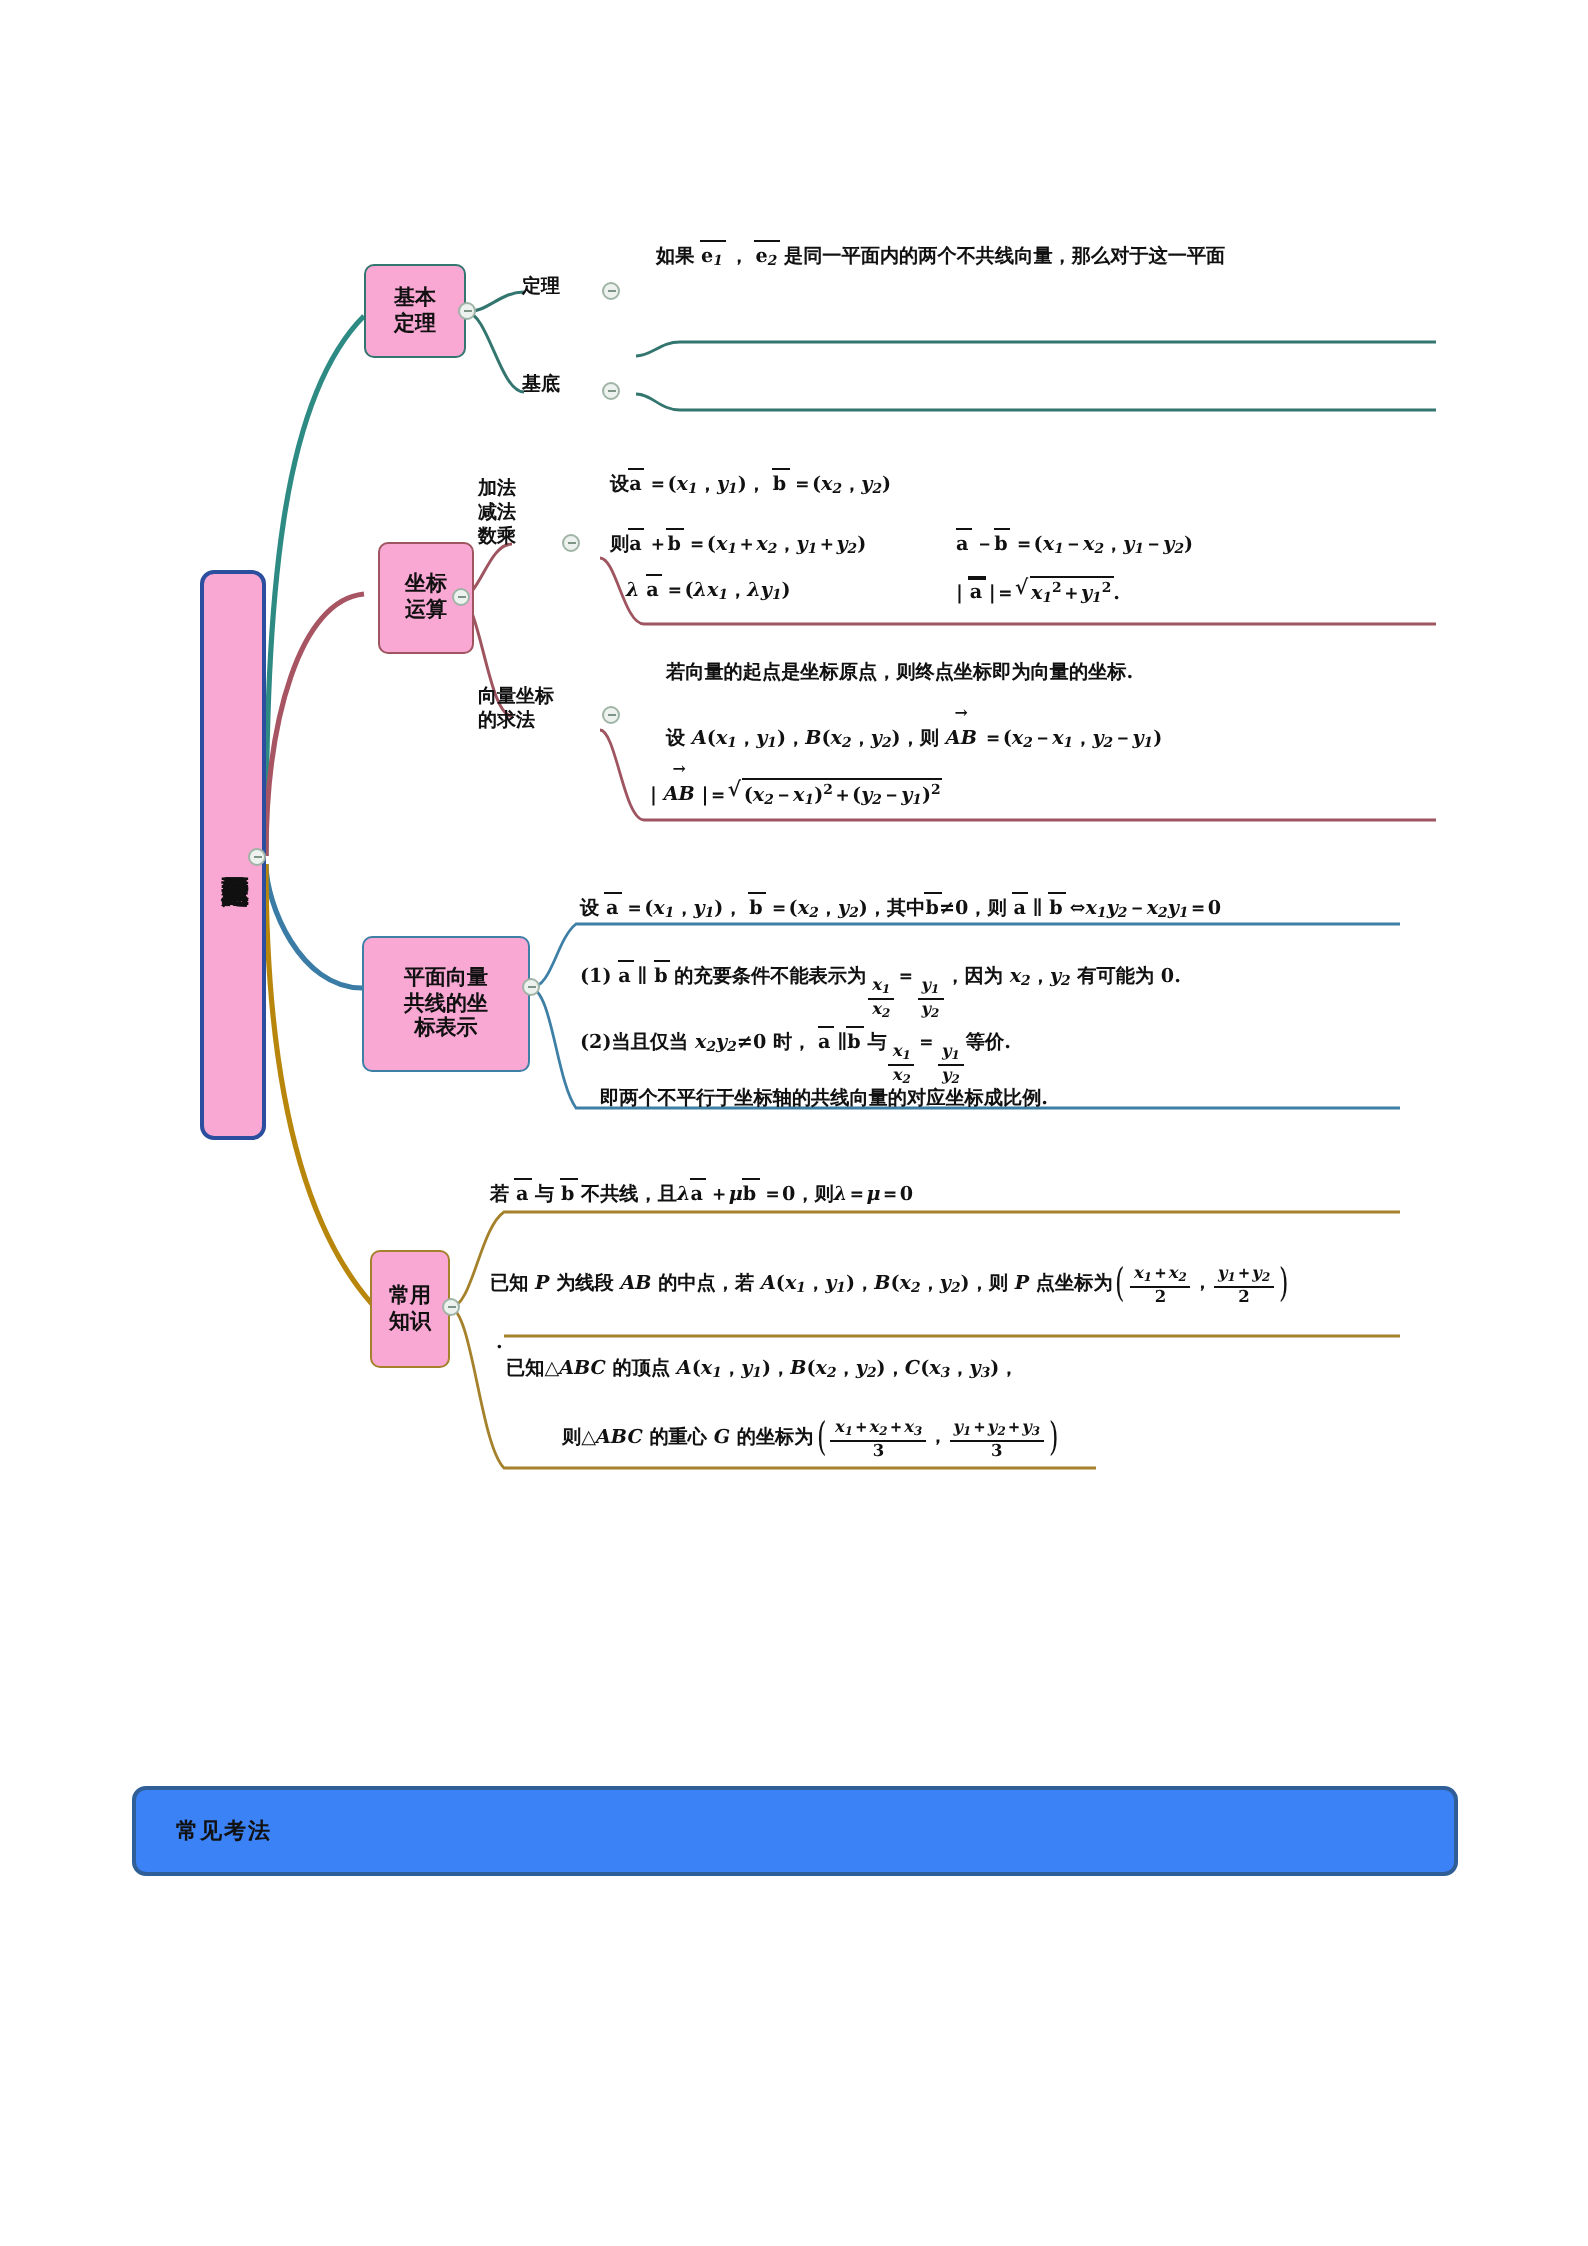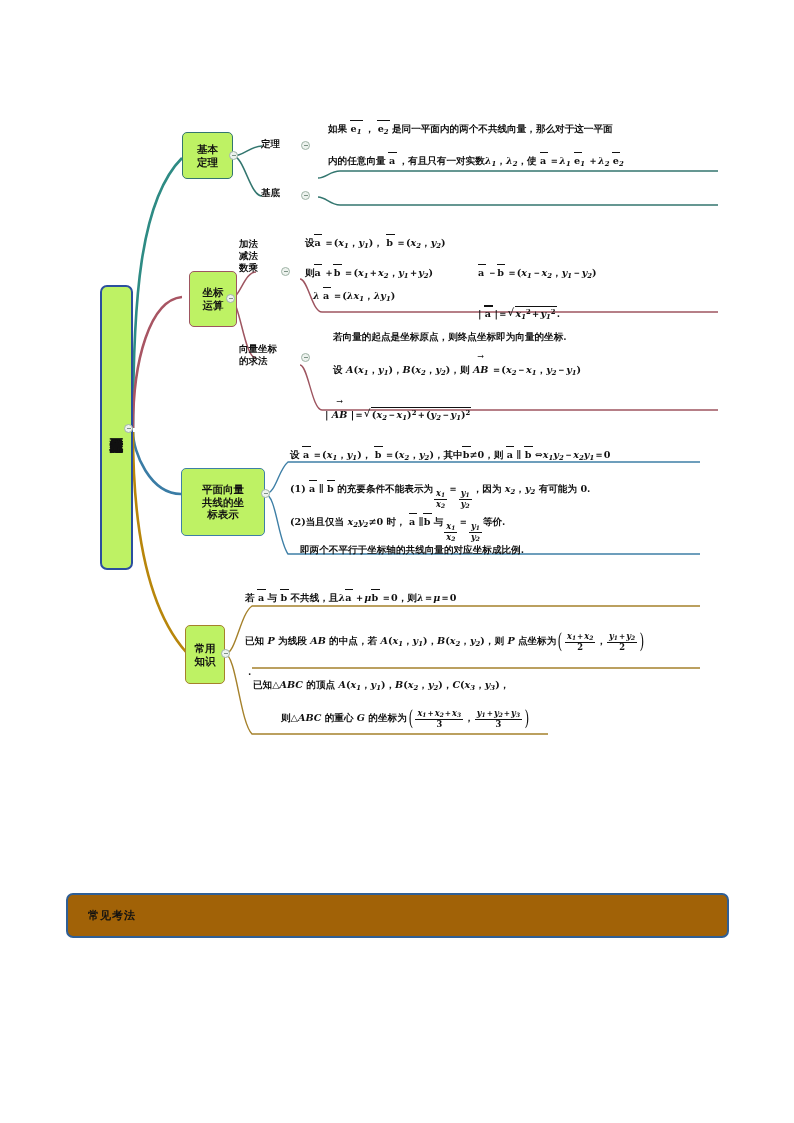--- a/index.html
+++ b/index.html
@@ -1,21 +1,21 @@
 <!DOCTYPE html>
 <html><head>
 <meta charset="utf-8">
 <style>
   html,body{margin:0;padding:0;background:#fff;}
   body{width:794px;height:1123px;position:relative;overflow:hidden;
        font-family:"DejaVu Serif","Liberation Serif",serif;color:#111;}
   .page{position:absolute;inset:0;}
   svg.links{position:absolute;left:0;top:0;width:794px;height:1123px;pointer-events:none;}
 
-  .node{position:absolute;box-sizing:border-box;background:#bef264;}
+  .node{position:absolute;box-sizing:border-box;background:#f9a8d4;}
   .center-node{
     left:100px;top:285px;width:33px;height:285px;
     border:2.5px solid #2b4f9e;border-radius:7px;
     display:flex;align-items:center;justify-content:center;
     font-size:13.5px;line-height:1.12;font-weight:600;letter-spacing:0px;
     writing-mode:vertical-rl;text-orientation:upright;
     font-family:"DejaVu Serif","Liberation Serif",serif;
     padding:3px 0;white-space:nowrap;
   }
   .branch-node{
@@ -50,32 +50,32 @@
                     font-size:8px;line-height:8px;text-align:center;}
   sub{font-size:0.72em;vertical-align:-0.22em;}
   sup{font-size:0.72em;vertical-align:0.5em;}
   .it{font-style:italic;}
 
   .frac{display:inline-flex;flex-direction:column;align-items:center;
         vertical-align:-0.45em;margin:0 1px;line-height:1.05;}
   .frac .num{border-bottom:1.1px solid #111;padding:0 2px;font-size:0.86em;}
   .frac .den{padding:0 2px;font-size:0.86em;}
 
-  .sqrt{display:inline-block;position:relative;padding-left:7px;margin-top:18px;}
+  .sqrt{display:inline-block;position:relative;padding-left:7px;}
   .sqrt::before{content:"√";position:absolute;left:0;top:-1px;font-size:1.05em;}
   .sqrt .rad{border-top:1.1px solid #111;padding:0 1px;display:inline-block;}
 
   .bigparen{display:inline-flex;align-items:center;vertical-align:middle;}
   .bigparen .pl,.bigparen .pr{font-size:2.05em;line-height:0.72;font-weight:400;
       transform:scaleX(0.62);display:inline-block;}
 
   .bottom-box{position:absolute;left:66px;top:893px;width:663px;height:45px;
     border:2px solid #2f5f96;border-radius:7px;box-sizing:border-box;
     display:flex;align-items:center;padding-left:20px;
-    font-size:11px;font-weight:700;letter-spacing:1px;color:#111;background:#a16207;}
+    font-size:11px;font-weight:700;letter-spacing:1px;color:#111;background:#3b82f6;}
 </style>
 </head>
 <body>
 
 <div class="page">
 
   <svg class="links" viewBox="0 0 794 1123">
 
     <path d="M133,428 C133,300 140,200 182,158" stroke="#2e8b84" stroke-width="2.6" fill="none"></path>
 
@@ -111,23 +111,20 @@
   </div>
   <div class="collapse" style="left:229px;top:151px;"></div>
 
   <div class="sublabel sl-theorem">定理</div>
   <div class="collapse" style="left:301px;top:141px;"></div>
   <div class="sublabel sl-base">基底</div>
   <div class="collapse" style="left:301px;top:191px;"></div>
 
   <div class="content" style="left:328px;top:121px;">
     如果 <span class="vec">e<sub class="it">1</sub></span> ， <span class="vec">e<sub class="it">2</sub></span> 是同一平面内的两个不共线向量，那么对于这一平面
-  </div>
-  <div class="content" style="left:328px;top:153px;">
-    内的任意向量 <span class="vec">a</span> ，有且只有一对实数<span class="it">λ</span><sub class="it">1</sub>，<span class="it">λ</span><sub class="it">2</sub>，使 <span class="vec">a</span> ＝<span class="it">λ</span><sub class="it">1</sub> <span class="vec">e</span><sub class="it">1</sub> ＋<span class="it">λ</span><sub class="it">2</sub> <span class="vec">e</span><sub class="it">2</sub>
   </div>
 
   <div class="node branch-node bn-coord">
     <span>坐标<br>运算</span>
   </div>
   <div class="collapse" style="left:226px;top:294px;"></div>
 
   <div class="sublabel sl-ops">加法<br>减法<br>数乘</div>
   <div class="collapse" style="left:281px;top:267px;"></div>
   <div class="sublabel sl-find">向量坐标<br>的求法</div>

